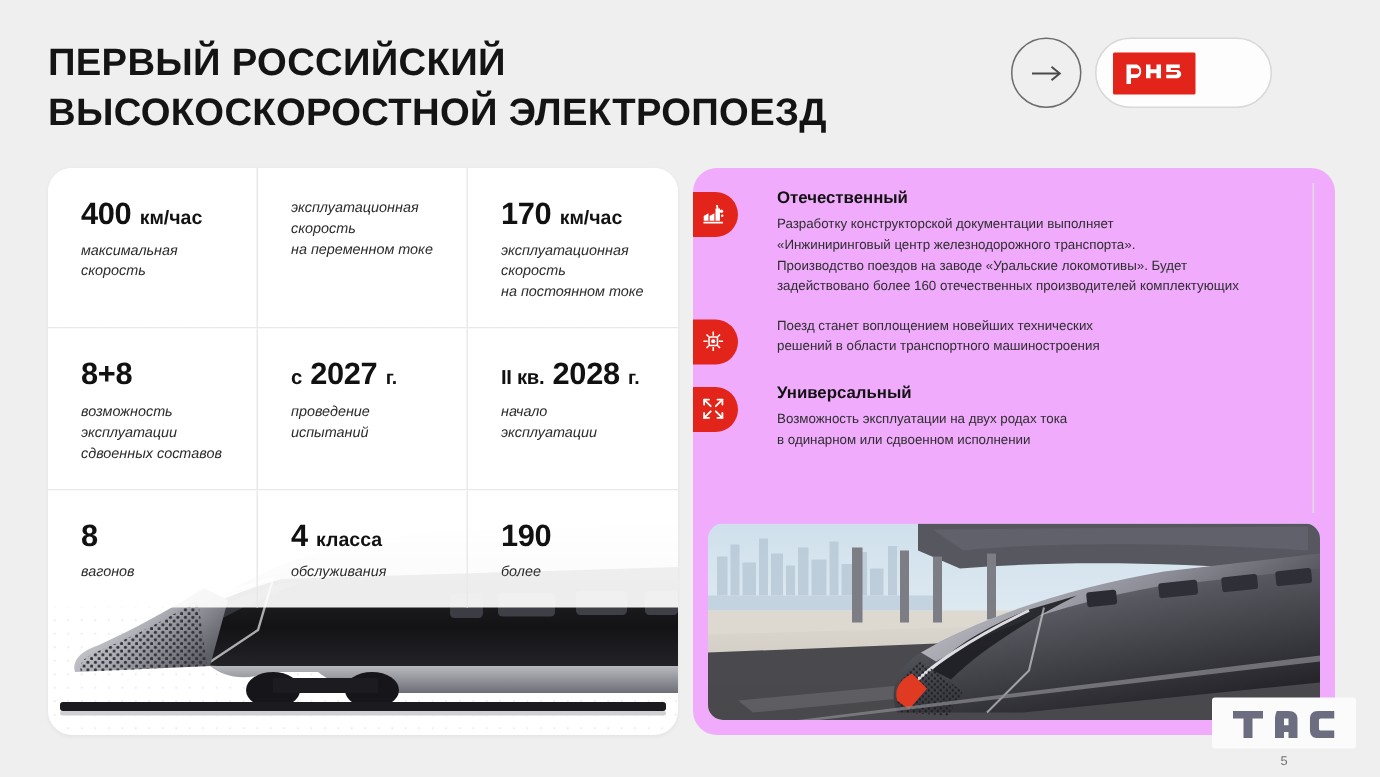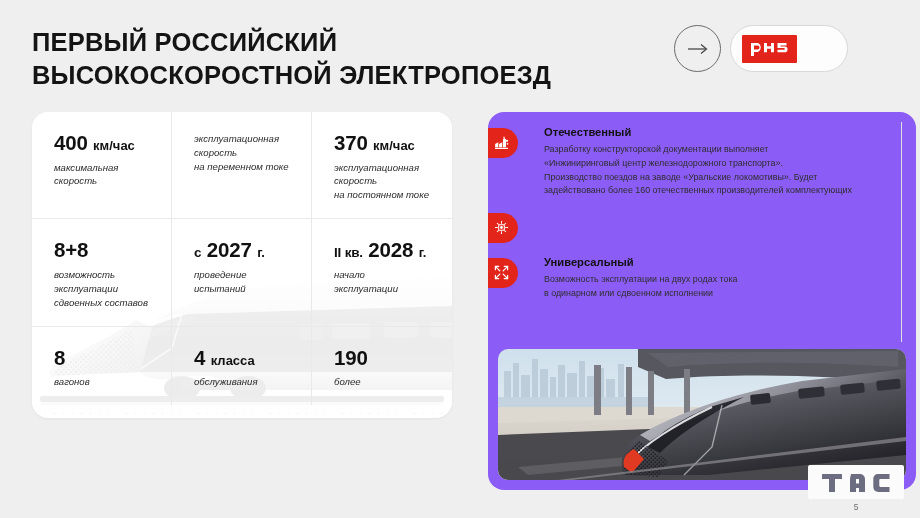--- a/index.html
+++ b/index.html
@@ -78,21 +78,21 @@
     border-radius: 1px;
   }
   .rzd-logo svg { display: block; }
 
   
   .left-card {
     position: absolute;
     left: 32px;
     top: 112px;
     width: 420px;
-    height: 306px;
+    height: 378px;
     background: #ffffff;
     border-radius: 16px;
     overflow: hidden;
     box-shadow: 0 1px 3px rgba(0,0,0,0.05);
   }
   .dots-bg {
     position: absolute;
     left: 0; top: 0;
     width: 100%; height: 100%;
     background-image: radial-gradient(#dcdcdc 0.9px, transparent 1px);
@@ -153,25 +153,25 @@
     bottom: 0;
     width: 420px;
     height: 150px;
     z-index: 2;
   }
   .train-side svg { display: block; width: 100%; height: 100%; }
 
   
   .right-panel {
     position: absolute;
-    left: 488px;
+    left: 462px;
     top: 112px;
     width: 428px;
     height: 378px;
-    background: #8b5cf6;
+    background: #f0abfc;
     border-radius: 16px;
     overflow: hidden;
   }
   .features {
     position: absolute;
     left: 0; top: 0;
     width: 428px;
     padding-top: 14px;
     box-sizing: border-box;
   }
@@ -298,21 +298,21 @@
       <div class="stat-value"><span>400</span> <span class="unit">км/час</span></div>
       <div class="stat-label">максимальная
 скорость</div>
     </div>
     <div class="stat-cell r1 c2">
       <div class="stat-label">эксплуатационная
 скорость
 на переменном токе</div>
     </div>
     <div class="stat-cell r1 c3">
-      <div class="stat-value"><span>370</span> <span class="unit">км/час</span></div>
+      <div class="stat-value"><span>170</span> <span class="unit">км/час</span></div>
       <div class="stat-label">эксплуатационная
 скорость
 на постоянном токе</div>
     </div>
 
     <div class="stat-cell r2 c1">
       <div class="stat-value"><span>8+8</span></div>
       <div class="stat-label">возможность
 эксплуатации
 сдвоенных составов</div>
@@ -442,20 +442,22 @@
               <line x1="3.2" y1="3.2" x2="5" y2="5"></line>
               <line x1="11" y1="11" x2="12.8" y2="12.8"></line>
               <line x1="12.8" y1="3.2" x2="11" y2="5"></line>
               <line x1="5" y1="11" x2="3.2" y2="12.8"></line>
             </g>
             <circle cx="8" cy="8" r="1.5" fill="#ffffff"></circle>
           </svg>
         </span>
       </div>
       <div class="feature-text">
+        <div class="feature-desc">Поезд станет воплощением новейших технических
+решений в области транспортного машиностроения</div>
       </div>
     </div>
 
     <div class="feature">
       <div class="feature-badge">
         <span>
           <svg width="15" height="15" viewBox="0 0 16 16">
             <g fill="none" stroke="#ffffff" stroke-width="1.3" stroke-linecap="round" stroke-linejoin="round">
               <polyline points="1.5,5 1.5,1.5 5,1.5"></polyline>
               <line x1="1.5" y1="1.5" x2="6.2" y2="6.2"></line>

